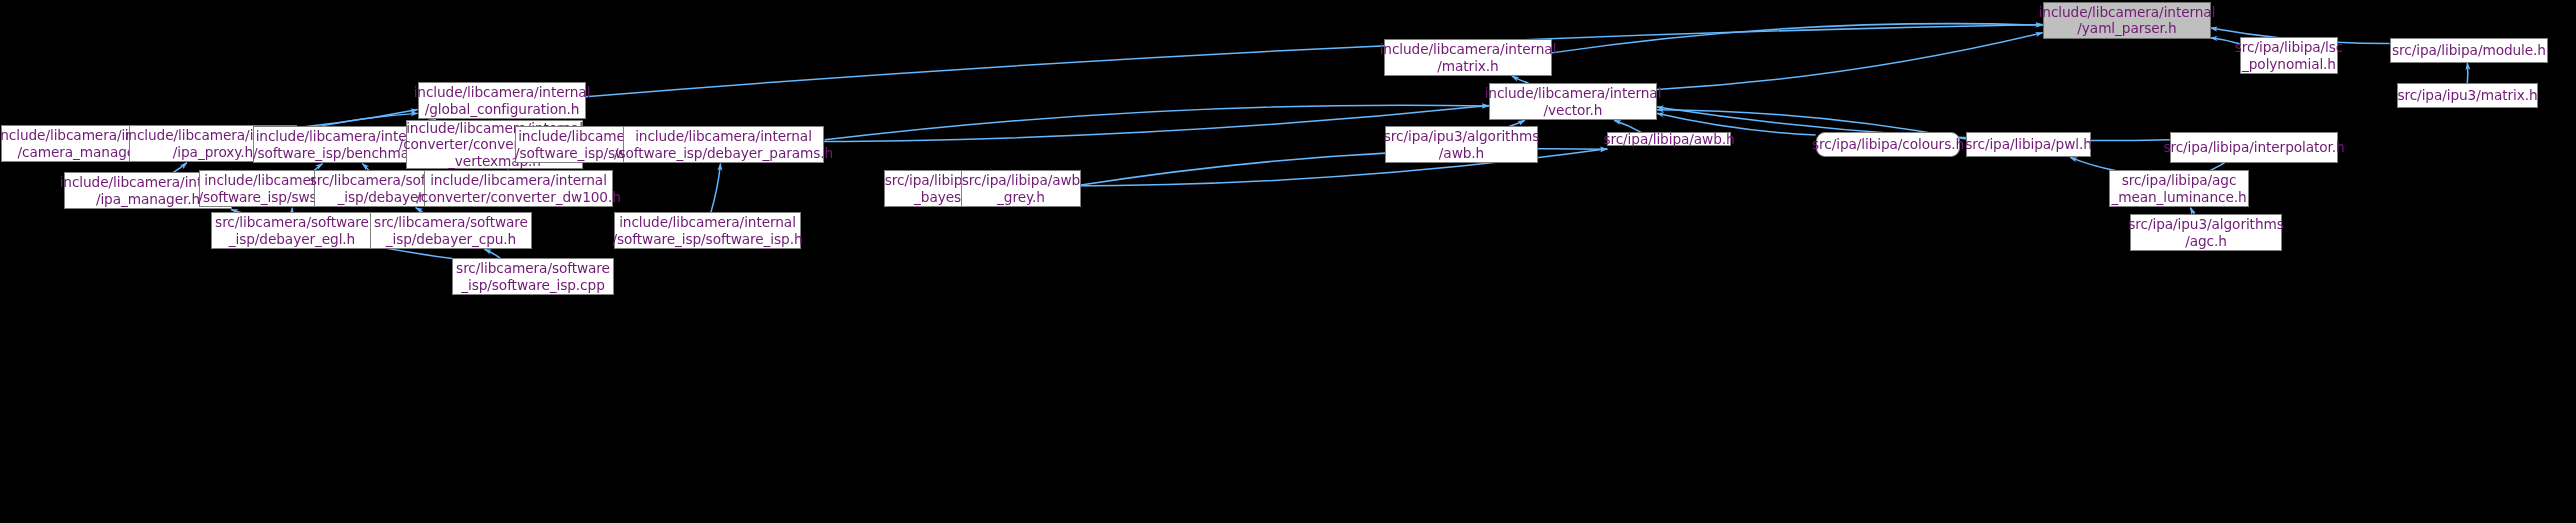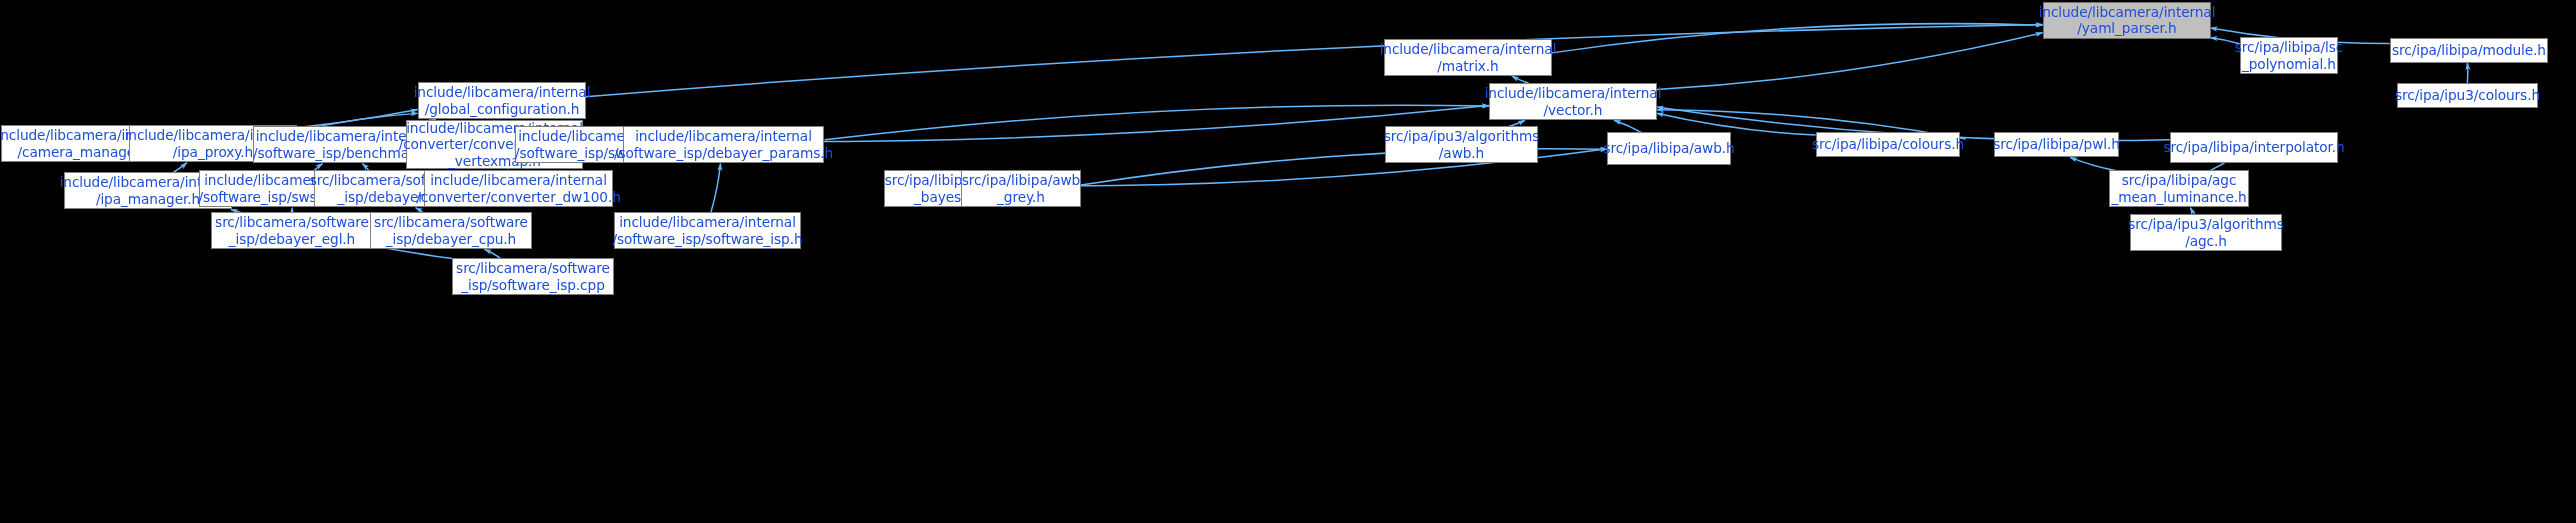--- a/index.html
+++ b/index.html
@@ -1,21 +1,21 @@
 <!DOCTYPE html>
 <html style="font-size:14px"><head>
 <meta charset="utf-8">
 <style>
   html,body{margin:0;padding:0;background:#000;}
   #canvas{position:relative;width:2576px;height:524px;background:#000;overflow:hidden;
           font-family:"DejaVu Sans","Liberation Sans",sans-serif;}
   #edges{position:absolute;left:0;top:0;width:2576px;height:524px;}
   .node{position:absolute;box-sizing:border-box;display:flex;align-items:center;
         justify-content:center;text-align:center;background:#ffffff;
-        border:0.9px solid #808080;color:#1d4ed8;font-size:13.7px;line-height:1.18;
+        border:0.9px solid #808080;color:#701a75;font-size:13.7px;line-height:1.18;
         letter-spacing:-0.1px;white-space:pre;z-index:5;}
   .node.root{background:#bfbfbf;border-color:#707070;}
 </style>
 </head>
 <body>
 
 <div id="canvas">
   <svg id="edges" viewBox="0 0 2917 593" xmlns="http://www.w3.org/2000/svg">
     <defs>
       <marker id="ah" markerWidth="9" markerHeight="9" refX="8" refY="3.2" orient="auto" markerUnits="userSpaceOnUse">
@@ -55,21 +55,21 @@
         <path d="M934.0,158.2 Q1308.7,113.0 1686.0,119.8"></path>
         <path d="M790.0,159.4 Q1239.2,165.3 1686.0,119.3"></path>
       </g>
   </svg>
   <div id="nodes">
       <div class="node root" style="left: 2043px; top: 1.8px; width: 168px; height: 37px;">include/libcamera/internal
 /yaml_parser.h</div>
       <div class="node" style="left: 2240px; top: 37px; width: 98px; height: 37px;">src/ipa/libipa/lsc
 _polynomial.h</div>
       <div class="node" style="left: 2390px; top: 38px; width: 158px; height: 25px;">src/ipa/libipa/module.h</div>
-      <div class="node" style="left: 2397px; top: 83px; width: 141px; height: 25px;">src/ipa/ipu3/colours.h</div>
+      <div class="node" style="left: 2397px; top: 83px; width: 141px; height: 25px;">src/ipa/ipu3/matrix.h</div>
       <div class="node" style="left: 1384px; top: 39px; width: 168px; height: 37px;">include/libcamera/internal
 /matrix.h</div>
       <div class="node" style="left: 1489px; top: 83px; width: 168px; height: 37px;">include/libcamera/internal
 /vector.h</div>
       <div class="node" style="left: 418px; top: 82px; width: 168px; height: 37px;">include/libcamera/internal
 /global_configuration.h</div>
       <div class="node" style="left: 0.9px; top: 125px; width: 168px; height: 37px;">include/libcamera/internal
 /camera_manager.h</div>
       <div class="node" style="left: 129px; top: 125px; width: 168px; height: 37px;">include/libcamera/internal
 /ipa_proxy.h</div>
@@ -77,23 +77,23 @@
 /software_isp/benchmark.h</div>
       <div class="node" style="left: 406px; top: 120px; width: 177px; height: 49px;">include/libcamera/internal
 /converter/converter_dw100
 _vertexmap.h</div>
       <div class="node" style="left: 515px; top: 126px; width: 183px; height: 37px;">include/libcamera/internal
 /software_isp/swisp_stats.h</div>
       <div class="node" style="left: 623px; top: 126px; width: 201px; height: 37px;">include/libcamera/internal
 /software_isp/debayer_params.h</div>
       <div class="node" style="left: 1385px; top: 126px; width: 153px; height: 37px;">src/ipa/ipu3/algorithms
 /awb.h</div>
-      <div class="node" style="left: 1607px; top: 132px; width: 124px; height: 33px;">src/ipa/libipa/awb.h</div>
-      <div class="node" style="left: 1816px; top: 132px; width: 144px; height: 25px;">src/ipa/libipa/colours.h</div>
-      <div class="node" style="left: 1966px; top: 132px; width: 125px; height: 25px; margin-left: 28px;">src/ipa/libipa/pwl.h</div>
+      <div class="node" style="left: 1607px; top: 132px; width: 124px; height: 14px;">src/ipa/libipa/awb.h</div>
+      <div class="node" style="left: 1816px; top: 132px; width: 144px; height: 25px; border-radius: 9px;">src/ipa/libipa/colours.h</div>
+      <div class="node" style="left: 1966px; top: 132px; width: 125px; height: 25px;">src/ipa/libipa/pwl.h</div>
       <div class="node" style="left: 2170px; top: 132px; width: 168px; height: 31px;">src/ipa/libipa/interpolator.h</div>
       <div class="node" style="left: 64px; top: 172px; width: 168px; height: 37px;">include/libcamera/internal
 /ipa_manager.h</div>
       <div class="node" style="left: 199px; top: 170px; width: 187px; height: 37px;">include/libcamera/internal
 /software_isp/swstats_cpu.h</div>
       <div class="node" style="left: 314px; top: 170px; width: 145px; height: 37px;">src/libcamera/software
 _isp/debayer.h</div>
       <div class="node" style="left: 424px; top: 170px; width: 189px; height: 37px;">include/libcamera/internal
 /converter/converter_dw100.h</div>
       <div class="node" style="left: 884px; top: 170px; width: 120px; height: 37px;">src/ipa/libipa/awb

